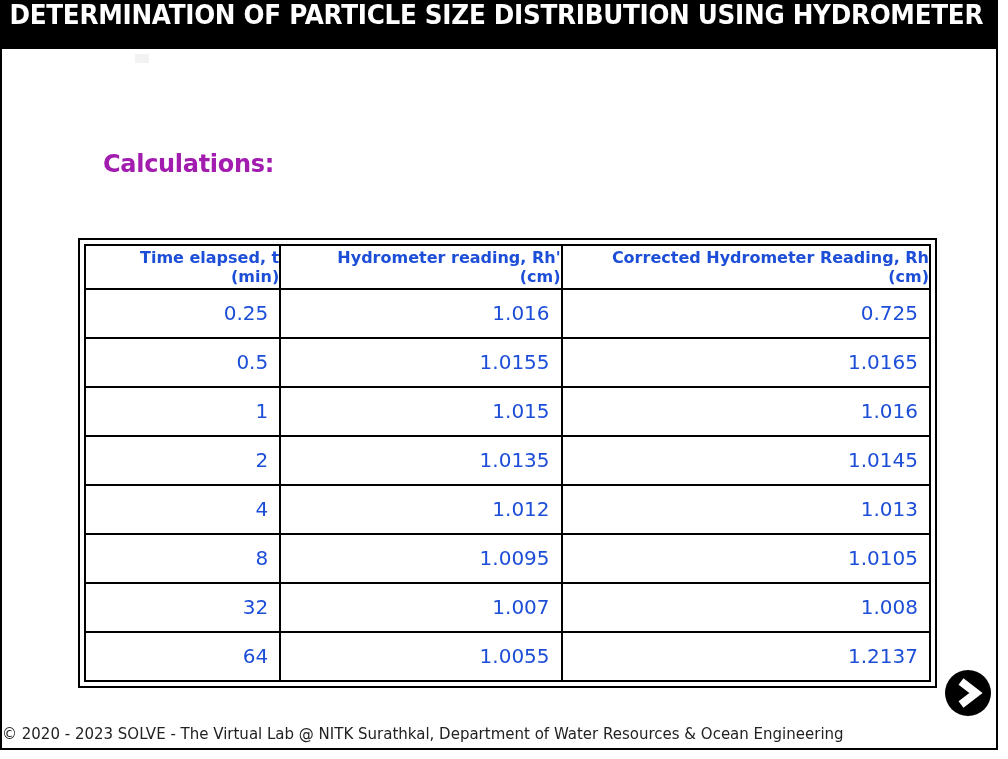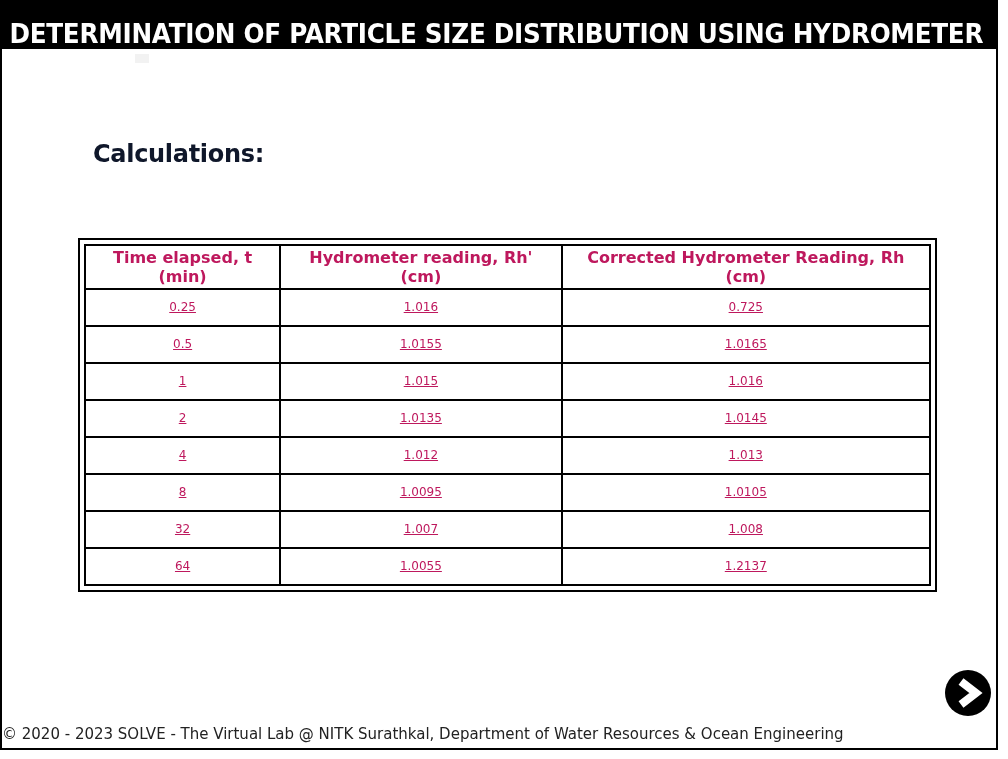--- a/index.html
+++ b/index.html
@@ -21,21 +21,21 @@
     background: #fff;
   }
   .titlebar {
     position: absolute;
     left: -2px;
     top: -2px;
     width: 998px;
     height: 49px;
     background: #000;
     display: flex;
-    align-items: flex-end;
+    align-items: flex-start;
     overflow: hidden;
   }
   .title {
     color: #fff;
     font-weight: bold;
     font-size: 26px;
     letter-spacing: -0.3px;
     white-space: nowrap;
     padding-left: 10px;
     transform: scaleX(0.95);
@@ -47,61 +47,60 @@
     top: 52px;
     width: 14px;
     height: 9px;
     background: #e9e9e9;
     opacity: 0.6;
   }
   .heading {
     position: absolute;
     left: 91px;
     top: 138px;
-    margin: 0;
+    margin: 10px;
     font-size: 24px;
     font-weight: bold;
-    color: #0f172a;
+    color: #a21caf;
     letter-spacing: -0.3px;
   }
   .table-wrap {
     position: absolute;
     left: 76px;
     top: 236px;
     width: 847px;
     border: 2px solid #000;
     padding: 4px;
     background: #fff;
   }
   table.calc {
     width: 847px;
     border-collapse: collapse;
     table-layout: fixed;
   }
   table.calc th, table.calc td {
     border: 2px solid #000;
-    text-align: center;
+    text-align: right;
     vertical-align: middle;
-    color: #be185d;
+    color: #1d4ed8;
     overflow: hidden;
   }
   table.calc th {
     font-size: 16px;
     font-weight: bold;
     height: 40px;
     line-height: 19px;
     padding: 1px 0;
   }
   table.calc td {
-    font-size: 12px;
+    font-size: 20px;
     font-weight: normal;
     height: 25px;
     line-height: 25px;
-    padding: 5px;
-    text-decoration: underline;
+    padding: 11px;
   }
   .footer {
     position: absolute;
     left: 0;
     top: 722px;
     width: 994px;
     height: 20px;
     line-height: 20px;
     font-size: 15px;
     color: #222;

